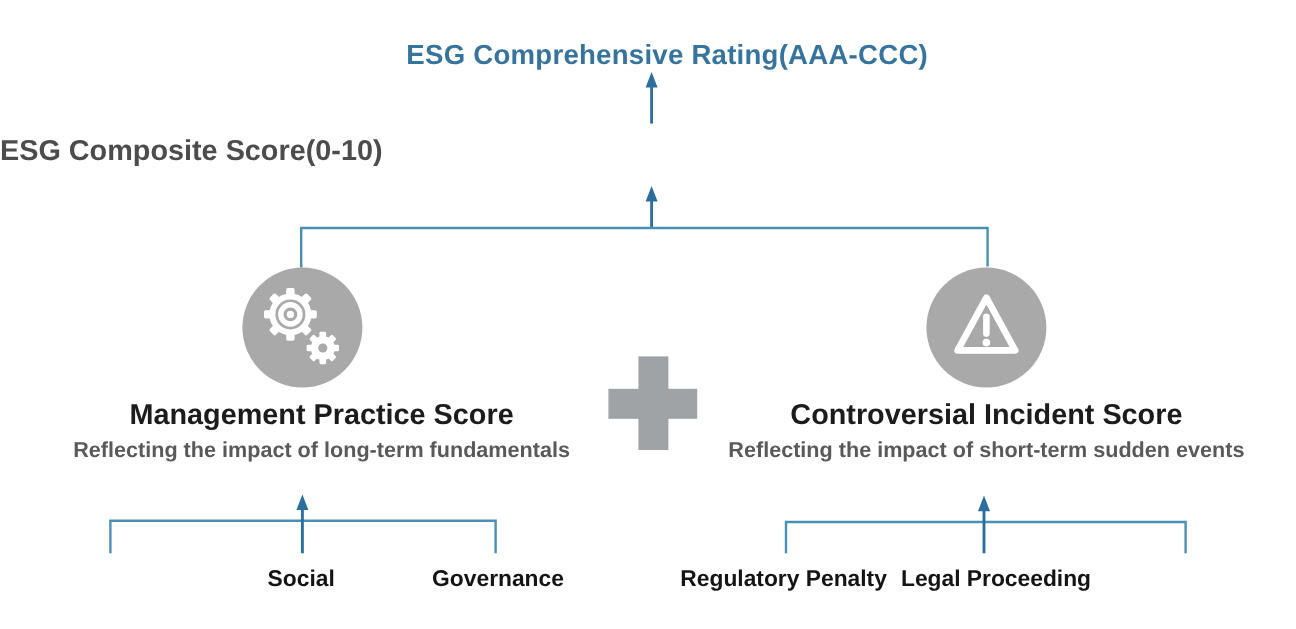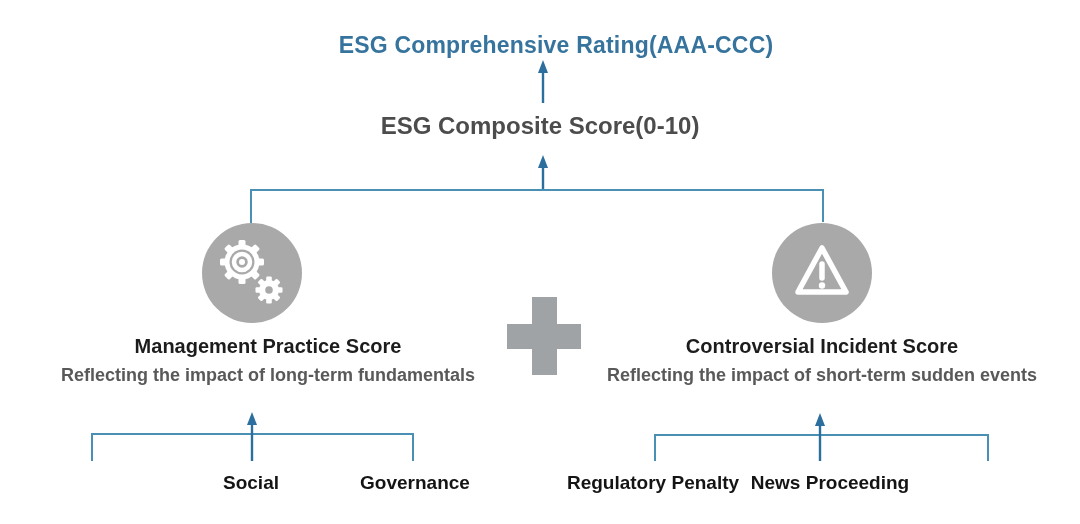--- a/index.html
+++ b/index.html
@@ -7,42 +7,42 @@
     position:relative; width:1080px; height:524px; background:#ffffff;
     font-family:"Liberation Sans", sans-serif; overflow:hidden;
   }
   .title {
     position:absolute; top:16px; left:0; width:100%; margin:16px;
     text-align:center; font-size:23px; font-weight:bold; color:#36749e;
     letter-spacing:0.2px;
   }
   .composite {
     position:absolute; top:112px; left:0; width:100%;
-    text-align:center; font-size:24px; font-weight:bold; color:#4c4c4c;
+    text-align:left; font-size:24px; font-weight:bold; color:#4c4c4c;
   }
   svg.connectors { position:absolute; left:0; top:0; }
   .badge {
     position:absolute; width:100px; height:100px; border-radius:50%;
     background:#a9a9a9;
   }
   .badge.left  { left:202px; top:223px; }
   .badge.right { left:772px; top:223px; }
   .plus { position:absolute; left:505px; top:297px; width:78px; height:78px; }
   .plus::before {
     content:""; position:absolute; left:26.5px; top:0;
     width:25px; height:78px; background:#a0a3a5;
   }
   .plus::after {
     content:""; position:absolute; left:2px; top:26.5px;
     width:74px; height:25px; background:#a0a3a5;
   }
   .branch { position:absolute; text-align:center; }
   .branch.left  { left:26px;  top:332px; width:484px; }
   .branch.right { left:570px; top:332px; width:504px; }
-  .branch-title { font-size:20px; font-weight:bold; color:#1c1c1c; line-height:28px; }
+  .branch-title { font-size:24px; font-weight:bold; color:#1c1c1c; line-height:28px; }
   .branch-sub   { font-size:18px; font-weight:bold; color:#595959; line-height:22px; margin-top:4px; }
   .leaf {
     position:absolute; top:472px; transform:translateX(-50%);
     font-size:19px; font-weight:bold; color:#141414; white-space:nowrap;
   }
   .leaf.l1 { left:93px; }  .leaf.l2 { left:251px; } .leaf.l3 { left:415px; }
   .leaf.r1 { left:653px; } .leaf.r2 { left:830px; } .leaf.r3 { left:998px; }
 </style>
 </head>
 <body>
@@ -132,15 +132,15 @@
   </div>
 
   <div class="branch right">
     <div class="branch-title">Controversial Incident Score</div>
     <div class="branch-sub">Reflecting the impact of short-term sudden events</div>
   </div>
 
   <div class="leaf l2">Social</div>
   <div class="leaf l3">Governance</div>
   <div class="leaf r1">Regulatory Penalty</div>
-  <div class="leaf r2">News Proceeding</div>
+  <div class="leaf r2">Legal Proceeding</div>
 
 </div>
 
 </body></html>

